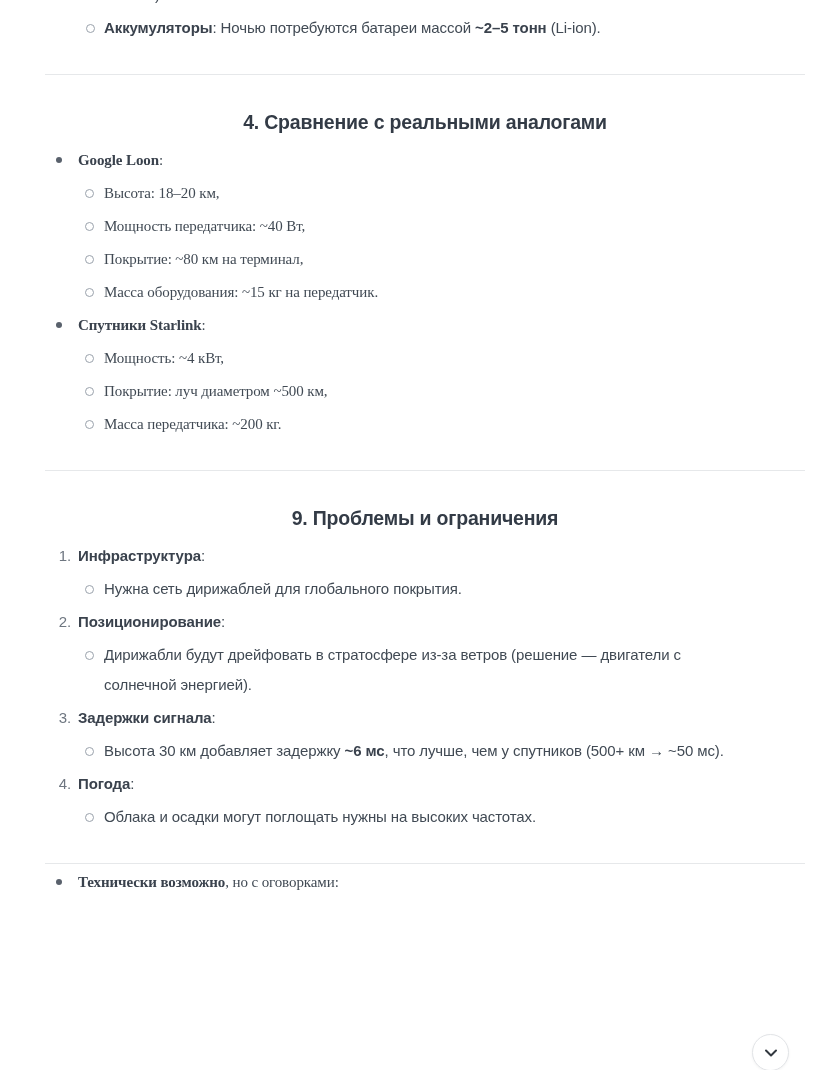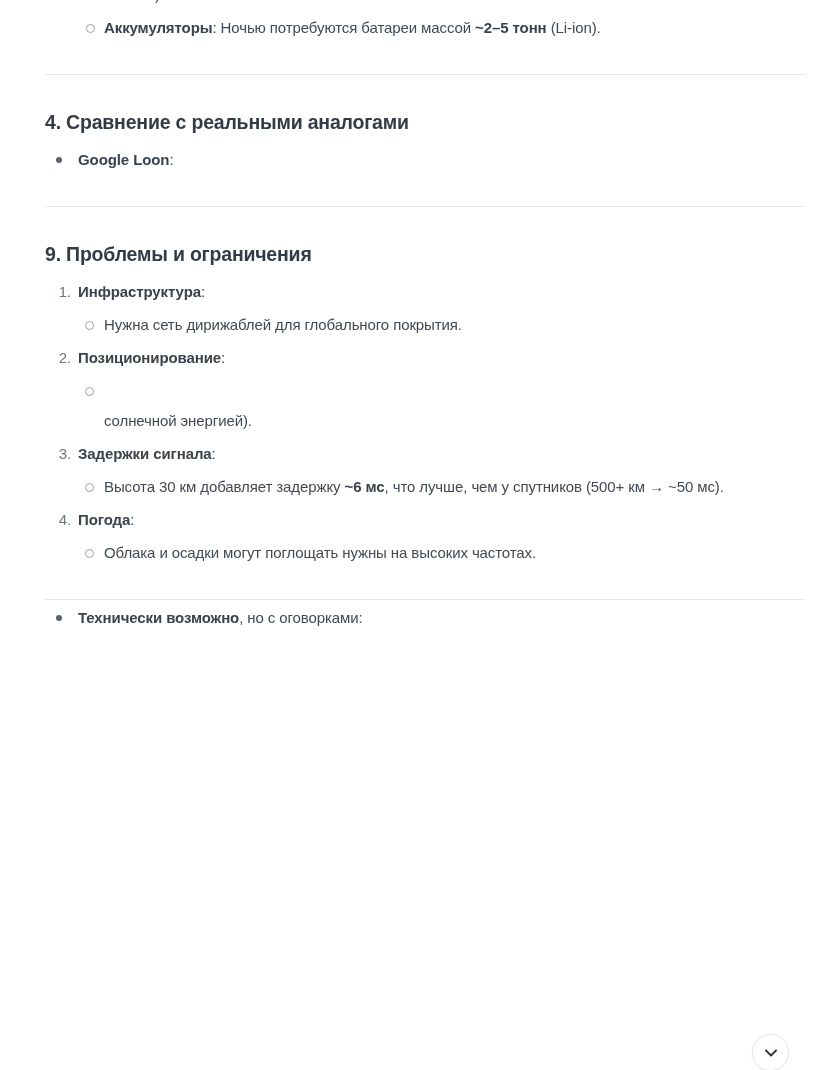--- a/index.html
+++ b/index.html
@@ -6,26 +6,26 @@
     --body:#414a54; --heading:#333b46; --num:#6e7680; --disc:#59616c;
     --ring:#9aa2ac; --divider:#e6e8ea; --btn-bg:#ffffff; --btn-border:#e2e4e7; --chev:#32383f;
   }
   *{box-sizing:border-box;}
   html,body{margin:0;padding:0;background:#ffffff;}
   body{width:835px;height:1070px;overflow:hidden;position:relative;
        font-family:"Liberation Sans",sans-serif;}
   .content{width:835px;padding:0 30px 0 45px;font-size:15px;line-height:30px;
            letter-spacing:-0.1px;color:var(--body);}
   h3{font-size:19.5px;line-height:28px;margin:33px 0 9px;color:var(--heading);
-     letter-spacing:-0.2px;font-weight:700;}
+     letter-spacing:-0.2px;font-weight:700;text-align:center;}
   strong{font-weight:700;color:#3a424d;}
   hr{border:none;border-top:1px solid var(--divider);margin:31px 0 0 0;height:0;}
   ul{list-style:none;margin:0;padding:0;}
   li{position:relative;margin:3px 0;}
-  li.disc{padding-left:33px;}
+  li.disc{padding-left:33px;font-family:Liberation Serif, serif;}
   li.disc::before{content:"";position:absolute;left:11px;top:12px;width:6px;height:6px;
                   border-radius:50%;background:var(--disc);}
   li.circle{padding-left:26px;}
   li.circle::before{content:"";position:absolute;left:7px;top:11px;width:7px;height:7px;
                     border:1.3px solid var(--ring);border-radius:50%;}
   li.circle.standalone2{padding-left:59px;}
   li.circle.standalone2::before{left:41px;}
   li.num{padding-left:33px;}
   .marker-num{position:absolute;left:0;top:0;width:26px;text-align:right;color:var(--num);}
   .clipped-line{margin-top:-20px;height:30px;padding-left:59px;white-space:nowrap;}
@@ -39,30 +39,40 @@
 <body>
 
 <div class="content" id="content">
     <div class="clipped-line"><strong>~500 кг</strong><span>).</span></div>
     <ul>
       <li class="circle standalone2"><strong>Аккумуляторы</strong><span>: Ночью потребуются батареи массой </span><strong>~2–5 тонн</strong><span> (Li-ion).</span></li>
     </ul>
     <hr>
     <h3>4. Сравнение с реальными аналогами</h3>
     <ul>
-      <li class="disc"><strong>Google Loon</strong><span>:</span></li>
+      <li class="disc"><strong>Google Loon</strong><span>:</span><ul>
+          <li class="circle"><span>Высота: 18–20 км,</span></li>
+          <li class="circle"><span>Мощность передатчика: ~40 Вт,</span></li>
+          <li class="circle"><span>Покрытие: ~80 км на терминал,</span></li>
+          <li class="circle"><span>Масса оборудования: ~15 кг на передатчик.</span></li>
+        </ul></li>
+      <li class="disc"><strong>Спутники Starlink</strong><span>:</span><ul>
+          <li class="circle"><span>Мощность: ~4 кВт,</span></li>
+          <li class="circle"><span>Покрытие: луч диаметром ~500 км,</span></li>
+          <li class="circle"><span>Масса передатчика: ~200 кг.</span></li>
+        </ul></li>
     </ul>
     <hr>
     <h3>9. Проблемы и ограничения</h3>
     <ul>
       <li class="num"><span class="marker-num">1.</span><strong>Инфраструктура</strong><span>:</span><ul>
           <li class="circle"><span>Нужна сеть дирижаблей для глобального покрытия.</span></li>
         </ul></li>
       <li class="num"><span class="marker-num">2.</span><strong>Позиционирование</strong><span>:</span><ul>
-          <li class="circle"><br><span>солнечной энергией).</span></li>
+          <li class="circle"><span>Дирижабли будут дрейфовать в стратосфере из-за ветров (решение — двигатели с</span><br><span>солнечной энергией).</span></li>
         </ul></li>
       <li class="num"><span class="marker-num">3.</span><strong>Задержки сигнала</strong><span>:</span><ul>
           <li class="circle"><span>Высота 30 км добавляет задержку </span><strong>~6 мс</strong><span>, что лучше, чем у спутников (500+ км → ~50 мс).</span></li>
         </ul></li>
       <li class="num"><span class="marker-num">4.</span><strong>Погода</strong><span>:</span><ul>
           <li class="circle"><span>Облака и осадки могут поглощать нужны на высоких частотах.</span></li>
         </ul></li>
     </ul>
     <hr>
     <ul>

